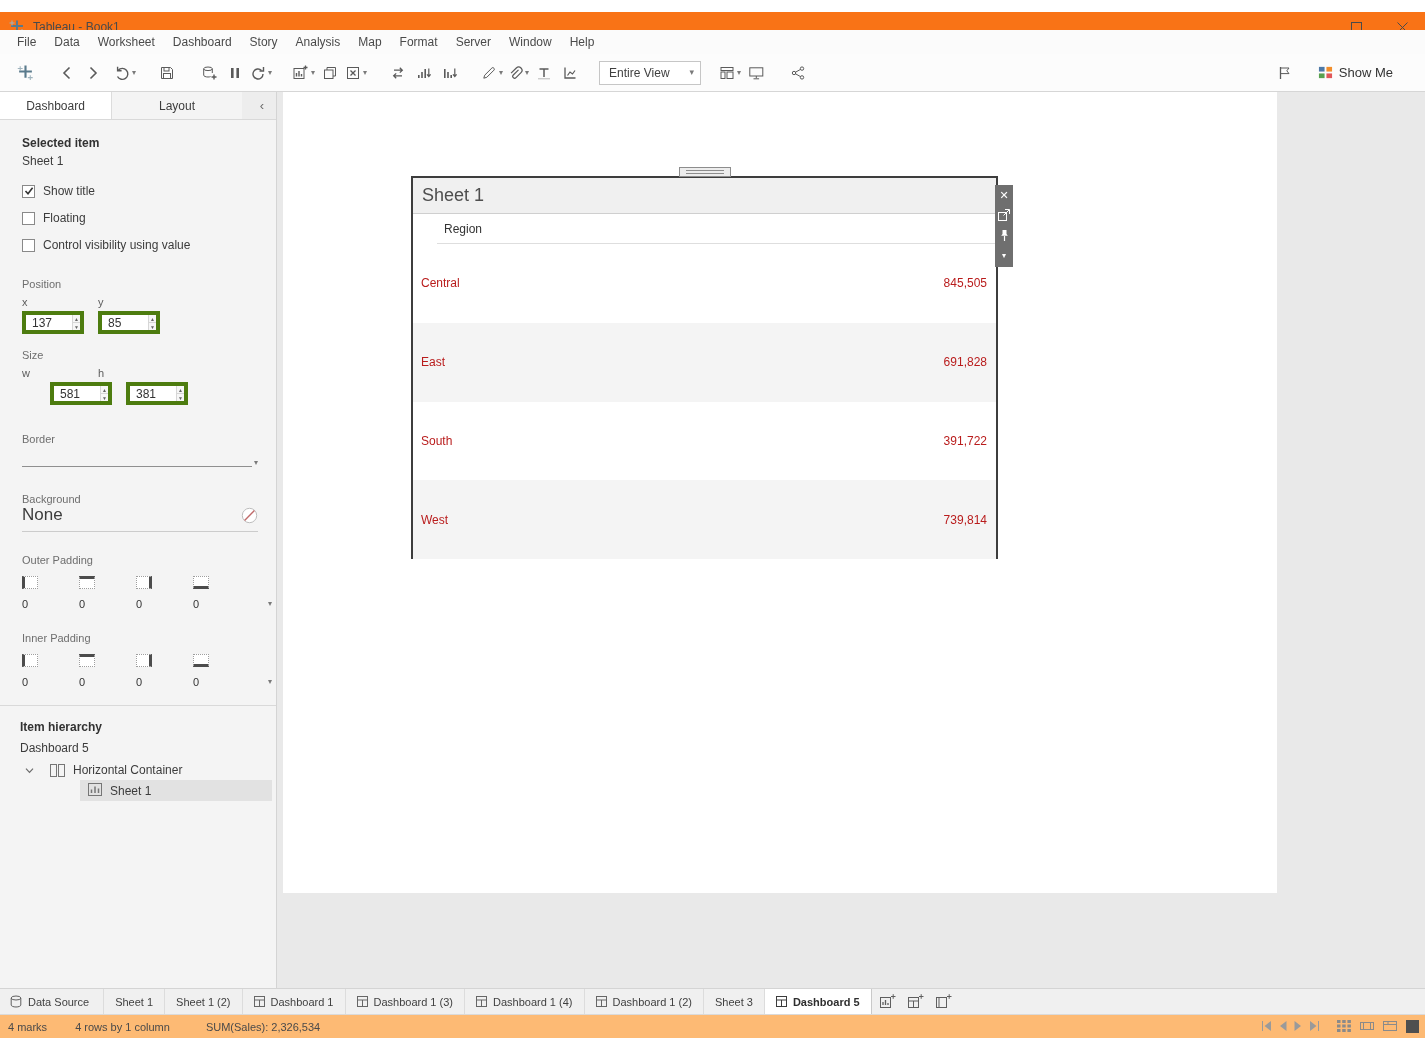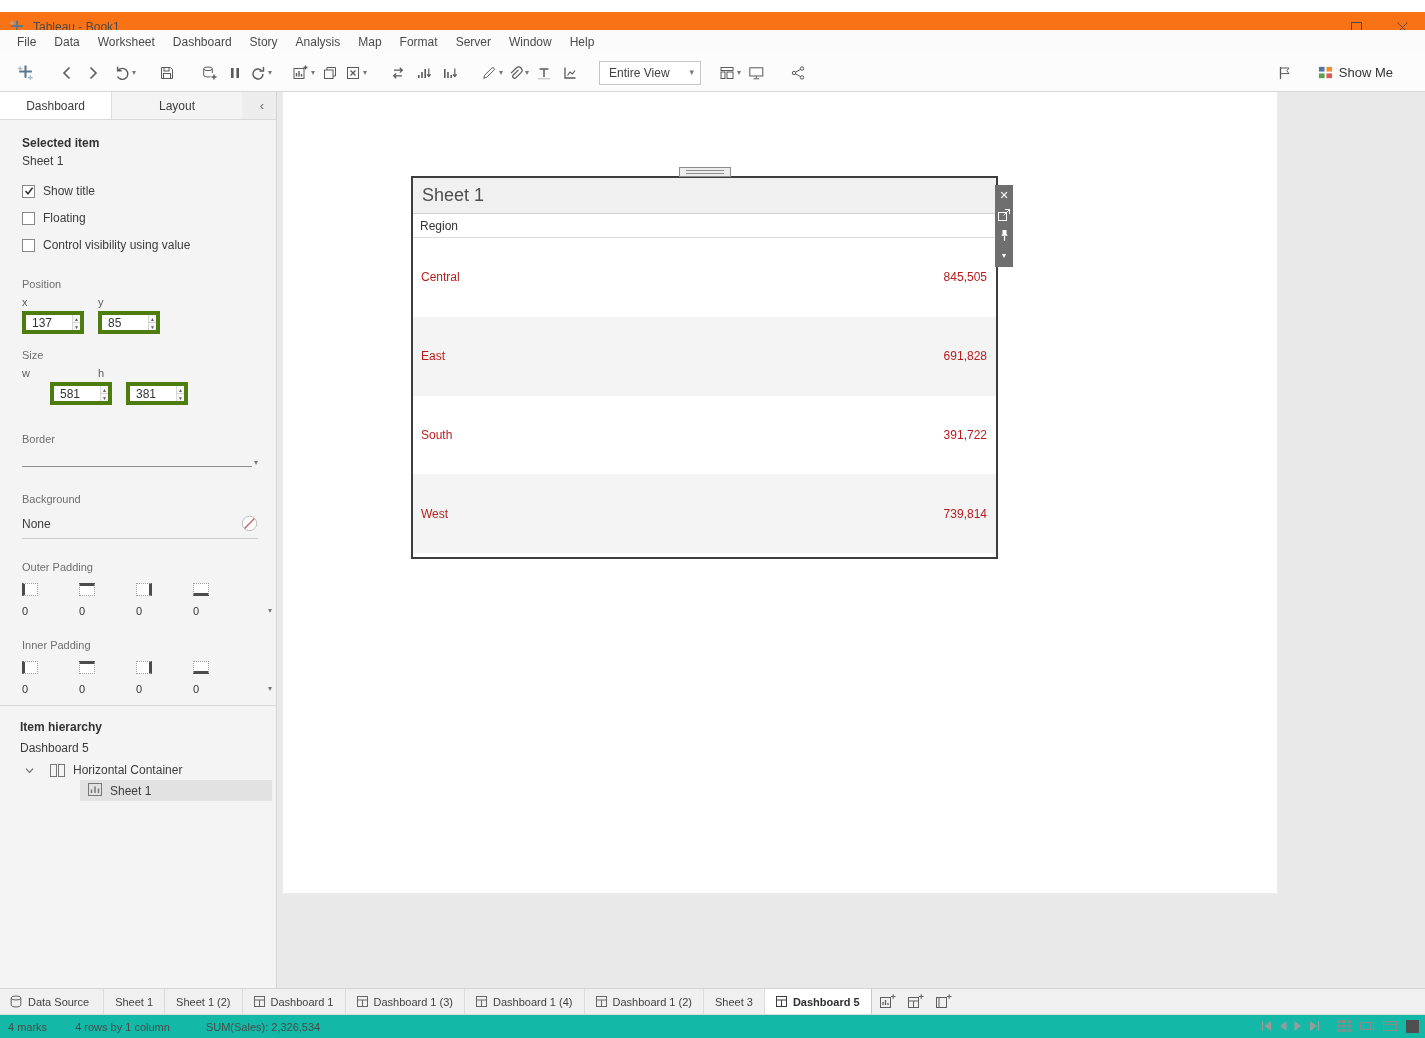--- a/index.html
+++ b/index.html
@@ -52,22 +52,22 @@
   .xy-row { display:flex; gap:14px; }
   .xy-row .lab { width:62px; font-size:11px; color:#5c5c5c; }
   .spin { width:62px; height:23px; border:4px solid #4d7c0f; background:#fff; display:flex; }
   .spin input { border:none; outline:none; width:46px; font-size:12px; color:#333; padding-left:6px;
     font-family:inherit; background:transparent; }
   .spin-btns { width:14px; border-left:1px solid #d6d6d6; display:flex; flex-direction:column; }
   .sb { flex:1; display:flex; align-items:center; justify-content:center; font-size:5px; color:#666; background:#f6f6f6; }
   .sb + .sb { border-top:1px solid #d6d6d6; }
   .border-ctl { display:flex; align-items:flex-end; width:236px; margin-top:8px; }
   .border-line { flex:1; height:14px; border-bottom:1px solid #8f8f8f; }
-  .bg-row { display:flex; align-items:center; width:236px; margin-top:10px; padding-bottom:6px;
-    border-bottom:1px solid #cccccc; font-size:12px; color:#3c3c3c; }
+  .bg-row { display:flex; align-items:center; width:236px; padding-bottom:6px;
+    border-bottom:1px solid #cccccc; font-size:17px; color:#3c3c3c; }
   .nofill { margin-left:auto; display:flex; }
   .pad-wrap { position:relative; width:244px; }
   .pad-grid { display:flex; margin-top:10px; }
   .pad-cell { width:57px; }
   .pad-ic { width:16px; height:13px; border:1px dotted #9e9e9e; background:#fff; }
   .pad-ic.l { border-left:3px solid #4c4c4c; }
   .pad-ic.t { border-top:3px solid #4c4c4c; }
   .pad-ic.r { border-right:3px solid #4c4c4c; }
   .pad-ic.b { border-bottom:3px solid #4c4c4c; }
   .pad-val { font-size:11px; color:#333; margin-top:9px; }
@@ -83,22 +83,22 @@
     display:flex; align-items:center; gap:8px; padding-left:8px; }
   .tree-row2 .tlbl { font-size:12px; color:#3c3c3c; }
 
   
   .main { position:absolute; left:277px; top:92px; right:0; bottom:50px; background:#e9e9e9; }
   .dash-canvas { position:absolute; left:6px; top:0; width:994px; height:801px; background:#fff; }
   .sheet-obj { position:absolute; left:128px; top:84px; width:587px; height:383px; background:#fff;
     border:2px solid #3d3d3d; }
   .sheet-title { height:36px; background:#f0f0f0; border-bottom:1px solid #cfcfcf; display:flex;
     align-items:center; padding-left:9px; font-size:18px; color:#4e4e4e; }
-  .col-header { height:24px; display:flex; align-items:center; padding-left:7px; font-size:12px;
-    color:#333; border-bottom:1px solid #dedede; }
+  .col-header { height:30px; display:flex; align-items:center; padding-left:7px; font-size:12px;
+    color:#333; border-bottom:1px solid #dedede;margin-left:24px; }
   .tbody { display:flex; flex-direction:column; height:315px; }
   .trow { flex:1; display:flex; align-items:center; justify-content:space-between; padding:0 9px 0 8px;
     font-size:12px; color:#b91c1c; }
   .trow:nth-child(even) { background:#f4f4f4; }
   .drag-handle { position:absolute; left:50%; top:-11px; transform:translateX(-50%); width:52px; height:10px;
     background:#ededed; border:1px solid #8d8d8d; display:flex; flex-direction:column; justify-content:center; gap:2px;
     padding:0 6px; }
   .drag-handle i { display:block; height:1px; background:#8d8d8d; }
   .obj-toolbar { position:absolute; left:100%; margin-left:-1px; top:7px; width:18px; height:82px;
     background:#6f6f6f; display:flex; flex-direction:column; align-items:center; }
@@ -110,21 +110,21 @@
   .tabsbar { position:absolute; left:0; right:0; bottom:24px; height:26px; background:#f0f0f0;
     border-top:1px solid #d4d4d4; display:flex; align-items:stretch; }
   .stab { display:flex; align-items:center; gap:6px; padding:0 11px; font-size:11px; color:#3f3f3f;
     border-right:1px solid #dcdcdc; background:#f0f0f0; white-space:nowrap; }
   .stab.active { background:#fff; font-weight:bold; color:#2e2e2e; border-right:1px solid #c9c9c9; }
   .ds-tab { padding:0 14px 0 10px; }
   .newbtns { display:flex; align-items:center; gap:12px; margin-left:8px; }
   .newbtn { display:flex; align-items:center; }
 
   
-  .statusbar { position:absolute; left:0; right:0; bottom:0; height:24px; background:#14b8a6;
+  .statusbar { position:absolute; left:0; right:0; bottom:0; height:24px; background:#fdba74;
     border-top:1px solid #dadada; display:flex; align-items:center; font-size:11px; color:#4a4a4a; }
   .st-item { margin-left:8px; }
   .st-item.dim { margin-left:28px; }
   .st-item.agg { margin-left:36px; }
   .st-right { margin-left:auto; display:flex; align-items:center; gap:9px; padding-right:6px; }
   .st-right .nav { display:flex; align-items:center; gap:7px; margin-right:8px; }
   .darksq { width:13px; height:13px; background:#4f4f4f; }
 </style>
 </head>
 <body>

